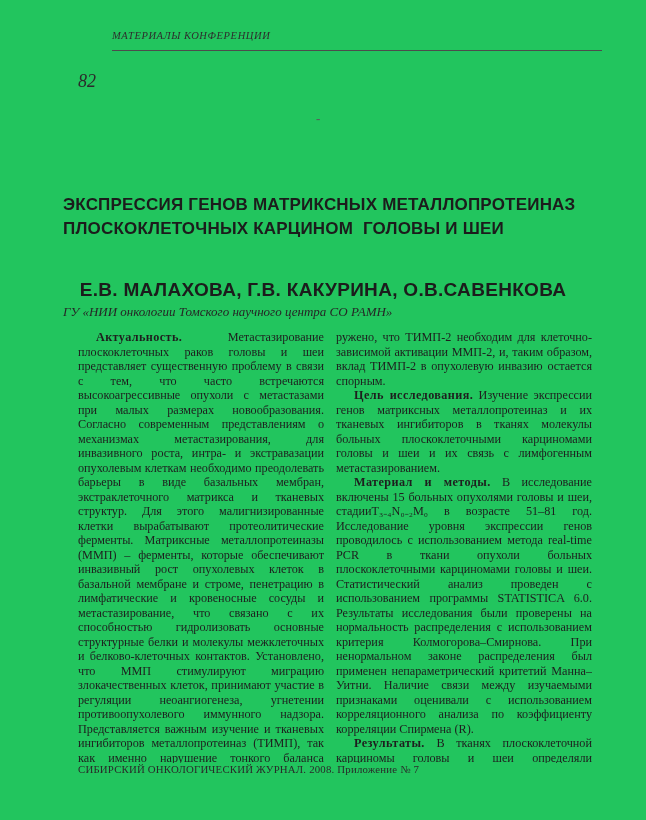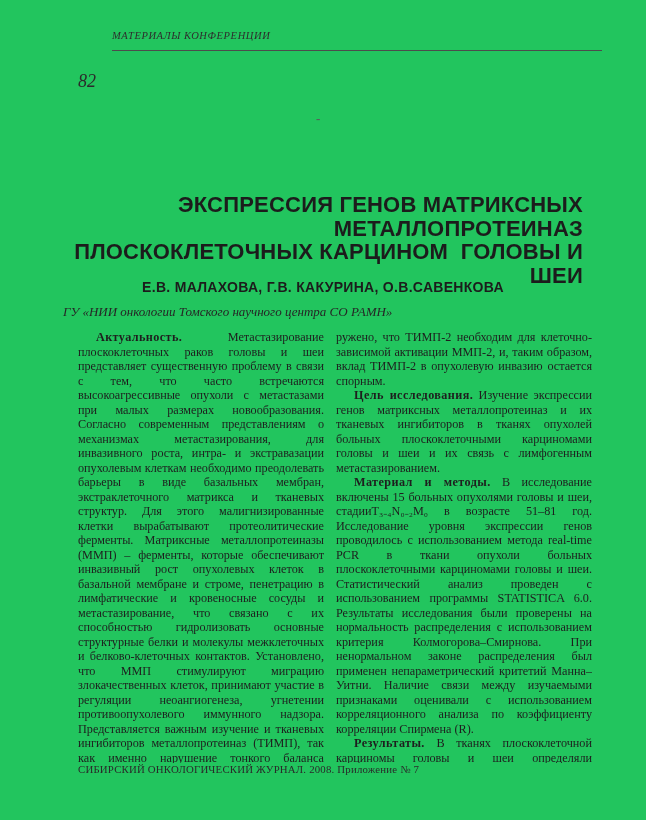--- a/index.html
+++ b/index.html
@@ -50,39 +50,39 @@
     color: #5a5a5a;
   }
 
   
   .title {
     position: absolute;
     top: 193px;
     left: 63px;
     width: 520px;
     margin: 0;
-    text-align: right;
+    text-align: left;
     font-family: "Liberation Sans", sans-serif;
     font-weight: bold;
-    font-size: 22px;
+    font-size: 17px;
     line-height: 23.5px;
     letter-spacing: 0.2px;
     color: #1c1c1c;
   }
   .title-line { display: block; }
 
   .authors {
     position: absolute;
     top: 279px;
     left: 63px;
     width: 520px;
     text-align: center;
     font-family: "Liberation Sans", sans-serif;
     font-weight: bold;
-    font-size: 14px;
+    font-size: 19px;
     letter-spacing: 0.3px;
     color: #1c1c1c;
   }
   .affiliation {
     position: absolute;
     top: 304px;
     left: 63px;
     width: 520px;
     font: italic 13px/1.2 "Liberation Serif", serif;
     color: #262626;
@@ -142,21 +142,21 @@
 
   <div class="authors">Е.В. МАЛАХОВА, Г.В. КАКУРИНА, О.В.САВЕНКОВА</div>
   <div class="affiliation">ГУ «НИИ онкологии Томского научного центра СО РАМН»</div>
 
   <div class="columns">
     <div class="col col-left">
       <p class="para indent"><b class="lead">Актуальность.</b> <span>Метастазирование плоскоклеточных раков головы и шеи представляет существенную проблему в связи с тем, что часто встречаются высокоагрессивные опухоли с метастазами при малых размерах новообразования. Согласно современным представлениям о механизмах метастазирования, для инвазивного роста, интра- и экстравазации опухолевым клеткам необходимо преодолевать барьеры в виде базальных мембран, экстраклеточного матрикса и тканевых структур. Для этого малигнизированные клетки вырабатывают протеолитические ферменты. Матриксные металлопротеиназы (ММП) – ферменты, которые обеспечивают инвазивный рост опухолевых клеток в базальной мембране и строме, пенетрацию в лимфатические и кровеносные сосуды и метастазирование, что связано с их способностью гидролизовать основные структурные белки и молекулы межклеточных и белково-клеточных контактов. Установлено, что ММП стимулируют миграцию злокачественных клеток, принимают участие в регуляции неоангиогенеза, угнетении противоопухолевого иммунного надзора. Представляется важным изучение и тканевых ингибиторов металлопротеиназ (ТИМП), так как именно нарушение тонкого баланса протеаза/ингибитор приводит к активации протеолиза. Так, например, тканевой ингибитор ТИМП-2 был идентифицирован как ингибитор ММП-2 и, мембраносвязанной металлопротеазы I типа (МТ1-ММП). Однако в дальнейшем было обна-</span></p>
     </div>
     <div class="col col-right">
       <p class="para"><span>ружено, что ТИМП-2 необходим для клеточно-зависимой активации ММП-2, и, таким образом, вклад ТИМП-2 в опухолевую инвазию остается спорным.</span></p>
-      <p class="para indent"><b class="lead">Цель исследования.</b> <span>Изучение экспрессии генов матриксных металлопротеиназ и их тканевых ингибиторов в тканях опухолей больных плоскоклеточными карциномами головы и шеи и их связь с лимфогенным метастазированием.</span></p>
+      <p class="para indent"><b class="lead">Цель исследования.</b> <span>Изучение экспрессии генов матриксных металлопротеиназ и их тканевых ингибиторов в тканях молекулы больных плоскоклеточными карциномами головы и шеи и их связь с лимфогенным метастазированием.</span></p>
       <p class="para indent"><b class="lead">Материал и методы.</b> <span>В исследование включены 15 больных опухолями головы и шеи, стадииT₃₋₄N₀₋₂M₀ в возрасте 51–81 год. Исследование уровня экспрессии генов проводилось с использованием метода real-time PCR в ткани опухоли больных плоскоклеточными карциномами головы и шеи. Статистический анализ проведен с использованием программы STATISTICA 6.0. Результаты исследования были проверены на нормальность распределения с использованием критерия Колмогорова–Смирнова. При ненормальном законе распределения был применен непараметрический критетий Манна–Уитни. Наличие связи между изучаемыми признаками оценивали с использованием корреляционного анализа по коэффициенту корреляции Спирмена (R).</span></p>
       <p class="para indent"><b class="lead">Результаты.</b> <span>В тканях плоскоклеточной карциномы головы и шеи определяли экспрессию генов ММП-2, ММП-3, ММП-9, ТИМП-2. Анализ связи исследуемых показателей с метастазированием показал достоверное увеличение экспрессии ТИМП-2 в тканях метастазирующих</span></p>
     </div>
   </div>
 
   <div class="journal-footer">СИБИРСКИЙ ОНКОЛОГИЧЕСКИЙ ЖУРНАЛ. 2008. Приложение № 7</div>
 
 </div>
 
 </body></html>

